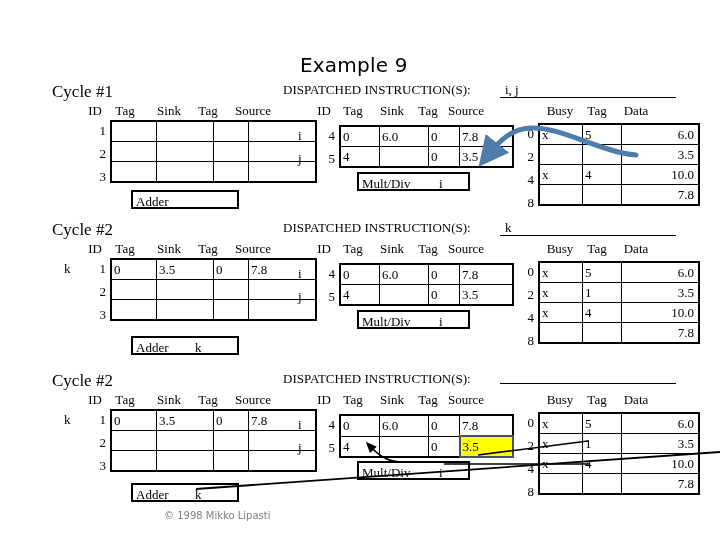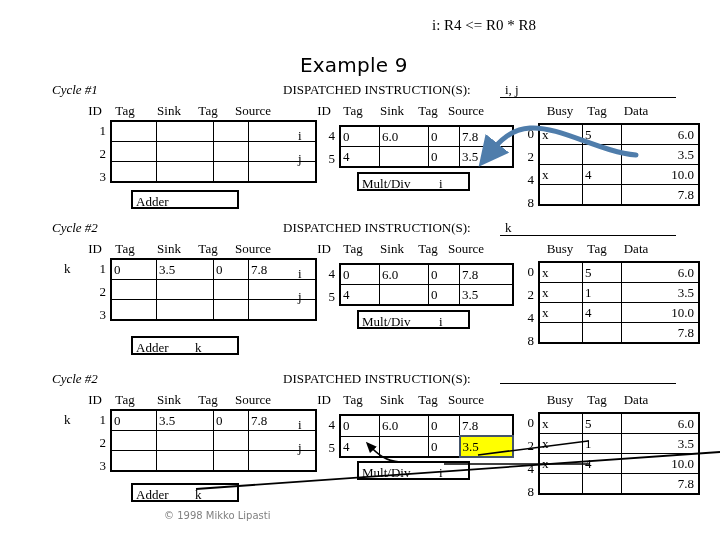--- a/index.html
+++ b/index.html
@@ -28,23 +28,22 @@
   #instr-legend {
     left: 432px; top: 14px;
     font-size: 15px;
     line-height: 22px;
     white-space: nowrap;
   }
   #instr-legend div { white-space: nowrap; }
 
   
   .cycle-label {
-    font-size: 13px;
-    white-space: nowrap;
-    font-style: italic;
+    font-size: 17px;
+    white-space: nowrap;
   }
   .dispatch-label {
     font-size: 13px;
     white-space: nowrap;
   }
 
   
   .hdr-row {
     font-size: 13px;
     white-space: nowrap;
@@ -145,21 +144,20 @@
     width: 720px; height: 540px;
     pointer-events: none;
   }
 </style>
 </head>
 <body>
 
 <div class="abs" id="slide-title">Example 9</div>
 
 <div class="abs" id="instr-legend">
-  <div>i: R4 &lt;= R0 * R8</div>
 </div>
 
 <div class="abs cycle-label" style="left:52px; top:82px;">Cycle #1</div>
 <div class="abs dispatch-label" style="left:283px; top:82px;">DISPATCHED INSTRUCTION(S):</div>
 <div class="abs ruletag" style="left:505px; top:82px;">i, j</div>
 <div class="hrule" style="left:500px; top:97px; width:176px;"></div>
 
 <div class="abs hdr-row">
   <span class="hdr-cell" style="left:84px; top:103px; width:22px;">ID</span>
   <span class="hdr-cell" style="left:108px; top:103px; width:34px;">Tag</span>

